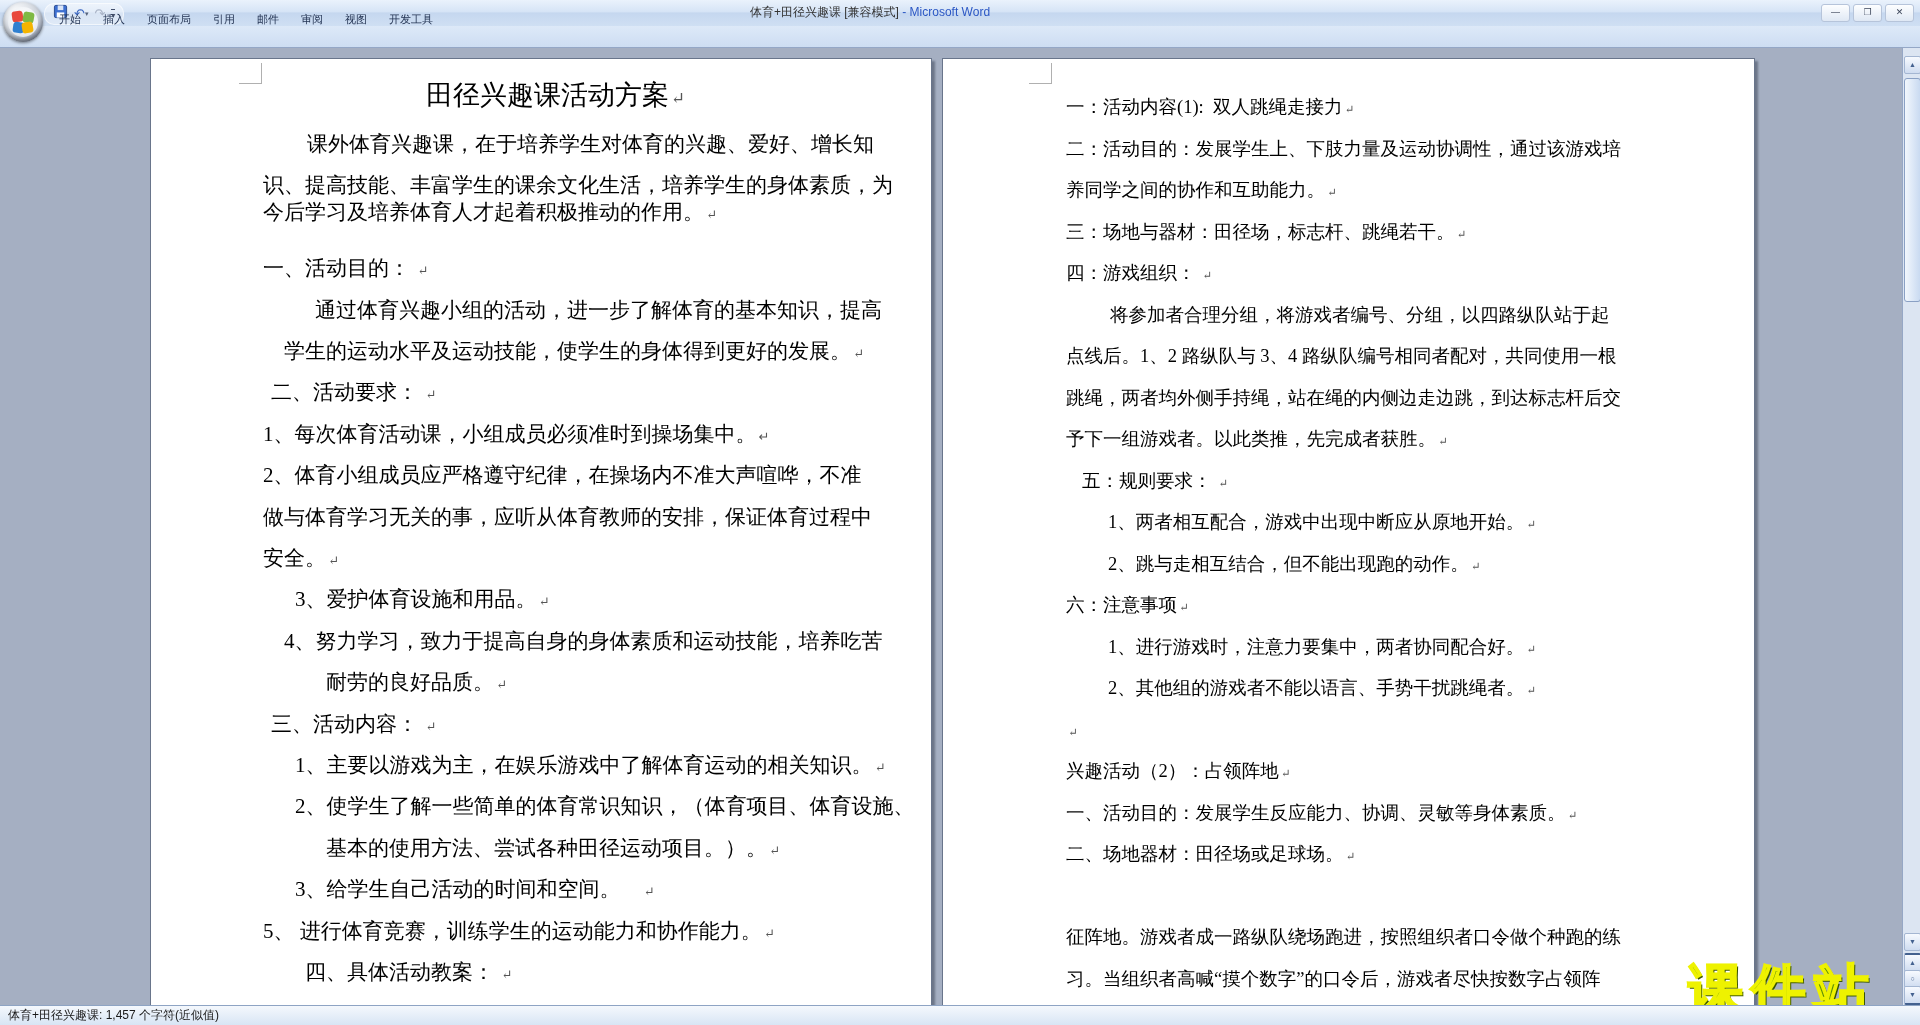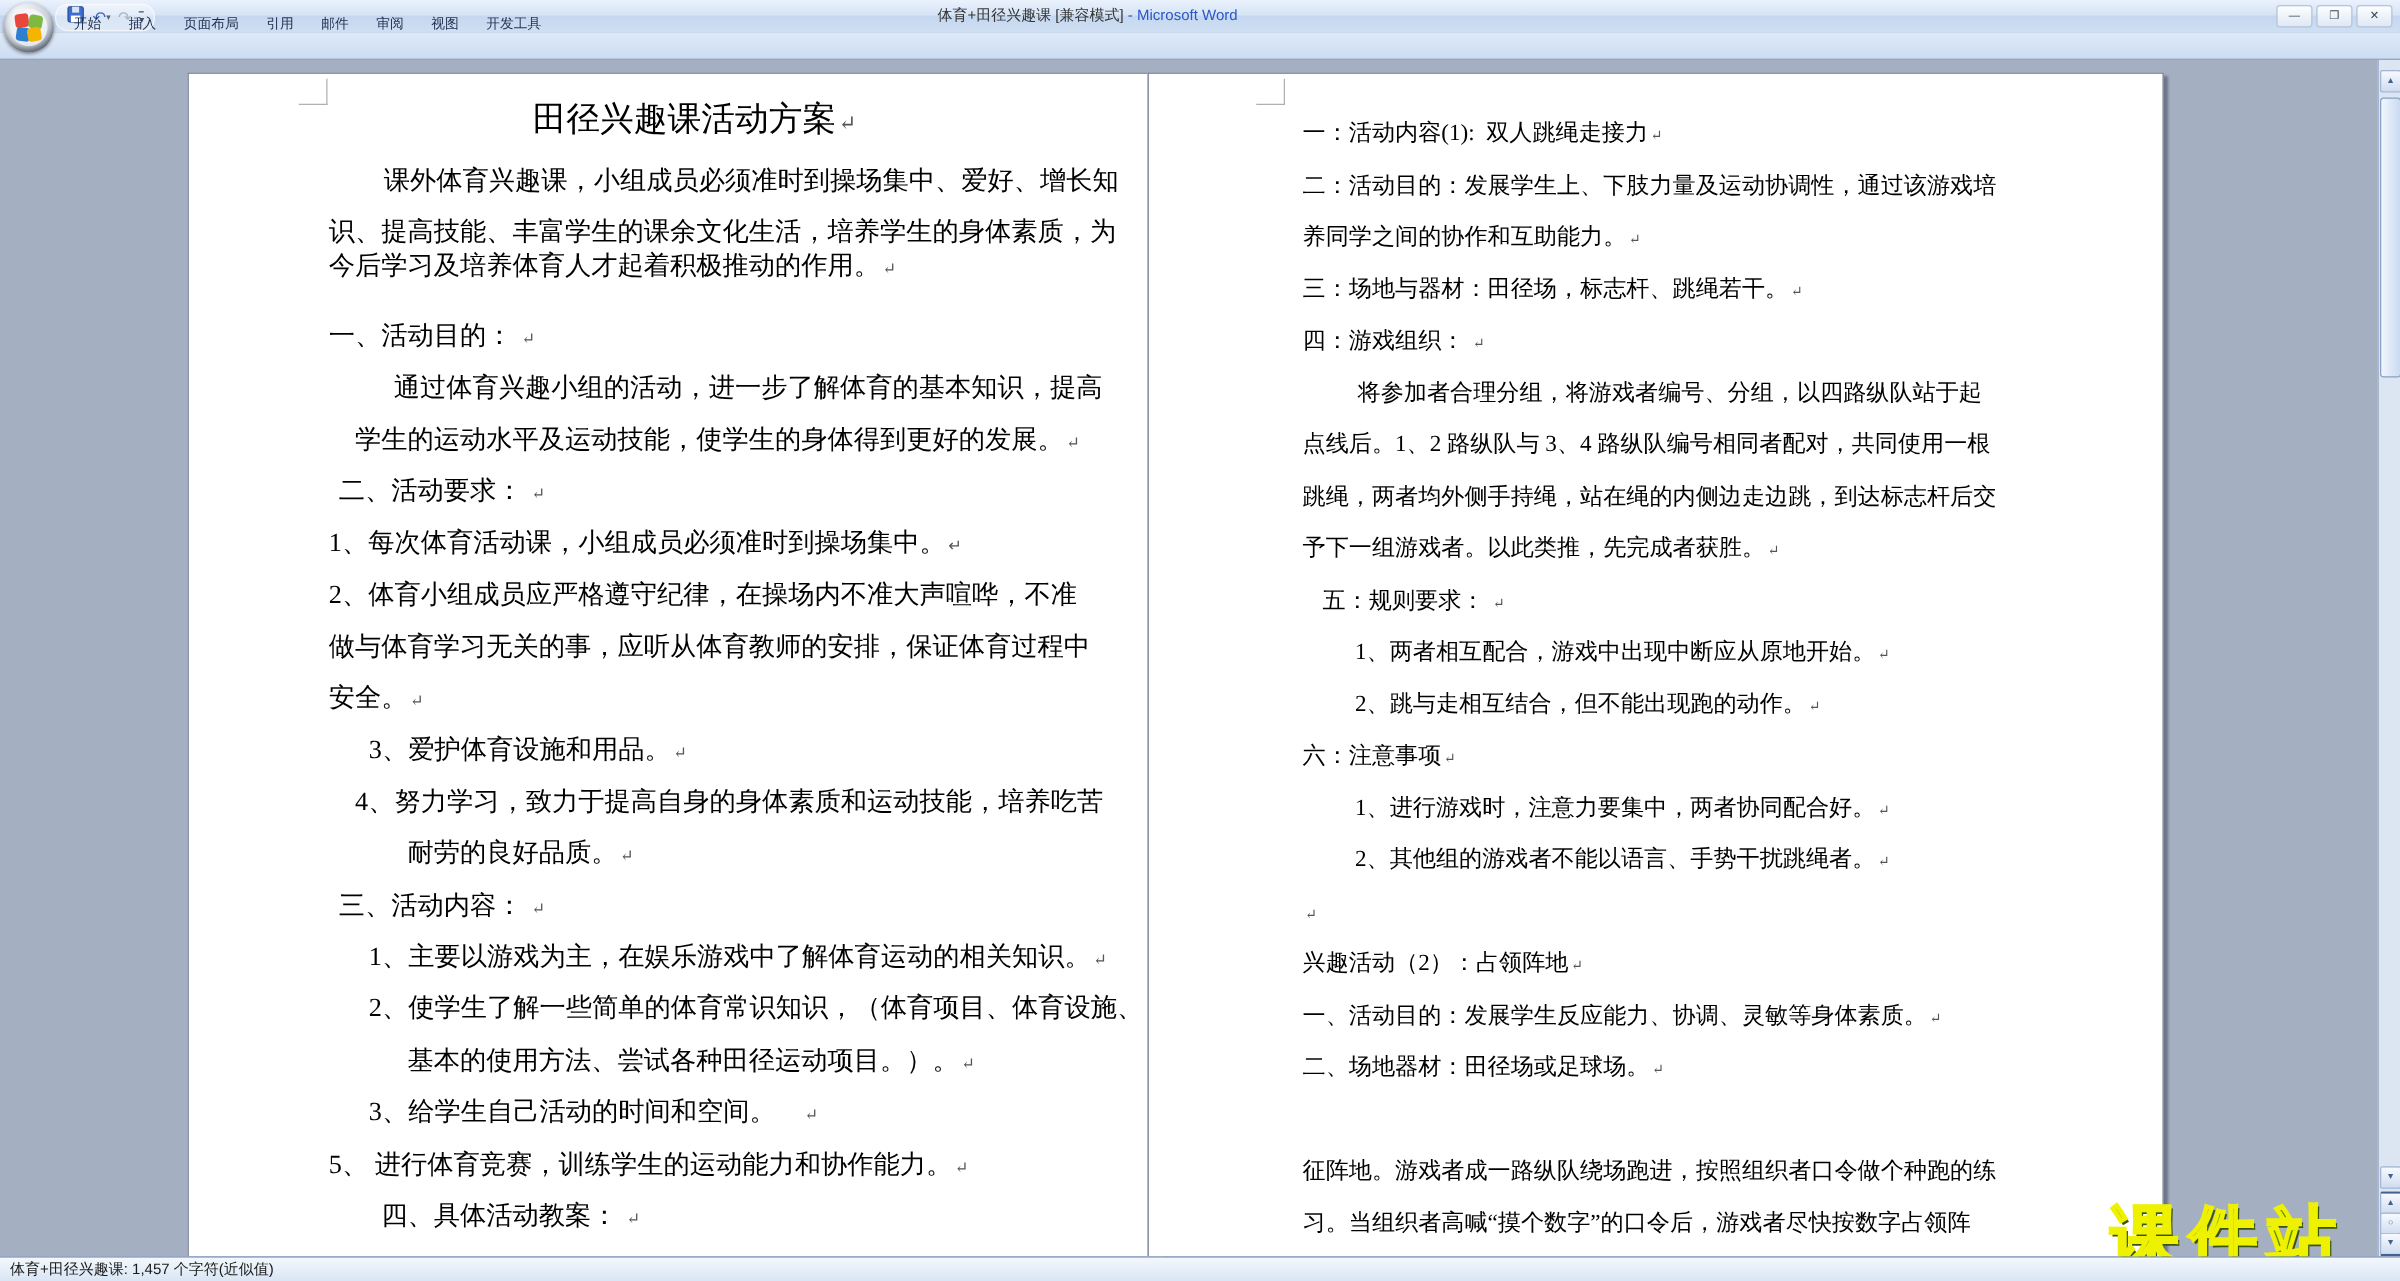--- a/index.html
+++ b/index.html
@@ -43,21 +43,21 @@
     background:linear-gradient(#dde9f8,#cdddf2);border-bottom:1px solid #94a7c6;
     display:flex;align-items:flex-end;padding-left:48px;box-sizing:border-box;}
   .rtab{font-size:11px;color:#1f2f4f;padding:20px 11px;line-height:16px;cursor:default;}
 
   
   .docarea{position:absolute;left:0;top:48px;width:1902px;height:957px;
     background:#a5afc2;overflow:hidden;}
   .page{position:absolute;top:10px;background:#ffffff;border:1px solid #69758b;
     box-shadow:3px 3px 2px rgba(40,48,66,.45);overflow:hidden;}
   #page1{left:150px;width:780px;height:947px;}
-  #page2{left:918px;width:811px;height:947px;}
+  #page2{left:942px;width:811px;height:947px;}
   .cmark{position:absolute;width:22px;height:20px;
     border-right:1px solid #b0b0b0;border-bottom:1px solid #b0b0b0;}
   .ln{position:absolute;white-space:pre;color:#000;
     font-family:"Liberation Serif","DejaVu Serif",serif;}
   #page1 .ln{left:112px;width:585px;font-size:21px;line-height:27px;}
   #page2 .ln{left:123px;width:580px;font-size:18.5px;line-height:25px;}
   .doc-title{position:absolute;left:112px;width:585px;text-align:center;
     font-size:27px;line-height:32px;color:#000;white-space:pre;
     font-family:"Liberation Serif","DejaVu Serif",serif;}
   .pm{font-size:.62em;color:#555;margin-left:2px;}
@@ -130,21 +130,21 @@
       <div class="rtab">审阅</div>
       <div class="rtab">视图</div>
       <div class="rtab">开发工具</div>
     </div>
 
   <div class="docarea">
 
     <div class="page" id="page1">
       <div class="cmark" style="left:88px;top:4px;"></div>
       <div class="doc-title" style="top:20px;"><span>田径兴趣课活动方案</span><span class="pm">↵</span></div>
-    <div class="ln" style="top: 72px; padding-left: 44px;"><span>课外体育兴趣课，小组成员必须准时到操场集中、爱好、增长知</span></div>
+    <div class="ln" style="top: 72px; padding-left: 44px;"><span>课外体育兴趣课，在于培养学生对体育的兴趣、爱好、增长知</span></div>
         <div class="ln" style="top: 113.4px; padding-left: 0px;"><span>识、提高技能、丰富学生的课余文化生活，培养学生的身体素质，为</span></div>
         <div class="ln" style="top: 140px; padding-left: 0px;"><span>今后学习及培养体育人才起着积极推动的作用。</span><span class="pm">↵</span></div>
         <div class="ln" style="top: 196.2px; padding-left: 0px;"><span>一、活动目的： </span><span class="pm">↵</span></div>
         <div class="ln" style="top: 237.6px; padding-left: 52px;"><span>通过体育兴趣小组的活动，进一步了解体育的基本知识，提高</span></div>
         <div class="ln" style="top: 279px; padding-left: 21px;"><span>学生的运动水平及运动技能，使学生的身体得到更好的发展。</span><span class="pm">↵</span></div>
         <div class="ln" style="top: 320.4px; padding-left: 8px;"><span>二、活动要求： </span><span class="pm">↵</span></div>
         <div class="ln" style="top: 361.8px; padding-left: 0px; font-family: Liberation Serif, serif;"><span>1、每次体育活动课，小组成员必须准时到操场集中。</span><span class="pm">↵</span></div>
         <div class="ln" style="top: 403.2px; padding-left: 0px;"><span>2、体育小组成员应严格遵守纪律，在操场内不准大声喧哗，不准</span></div>
         <div class="ln" style="top: 444.6px; padding-left: 0px;"><span>做与体育学习无关的事，应听从体育教师的安排，保证体育过程中</span></div>
         <div class="ln" style="top: 486px; padding-left: 0px;"><span>安全。</span><span class="pm">↵</span></div>

